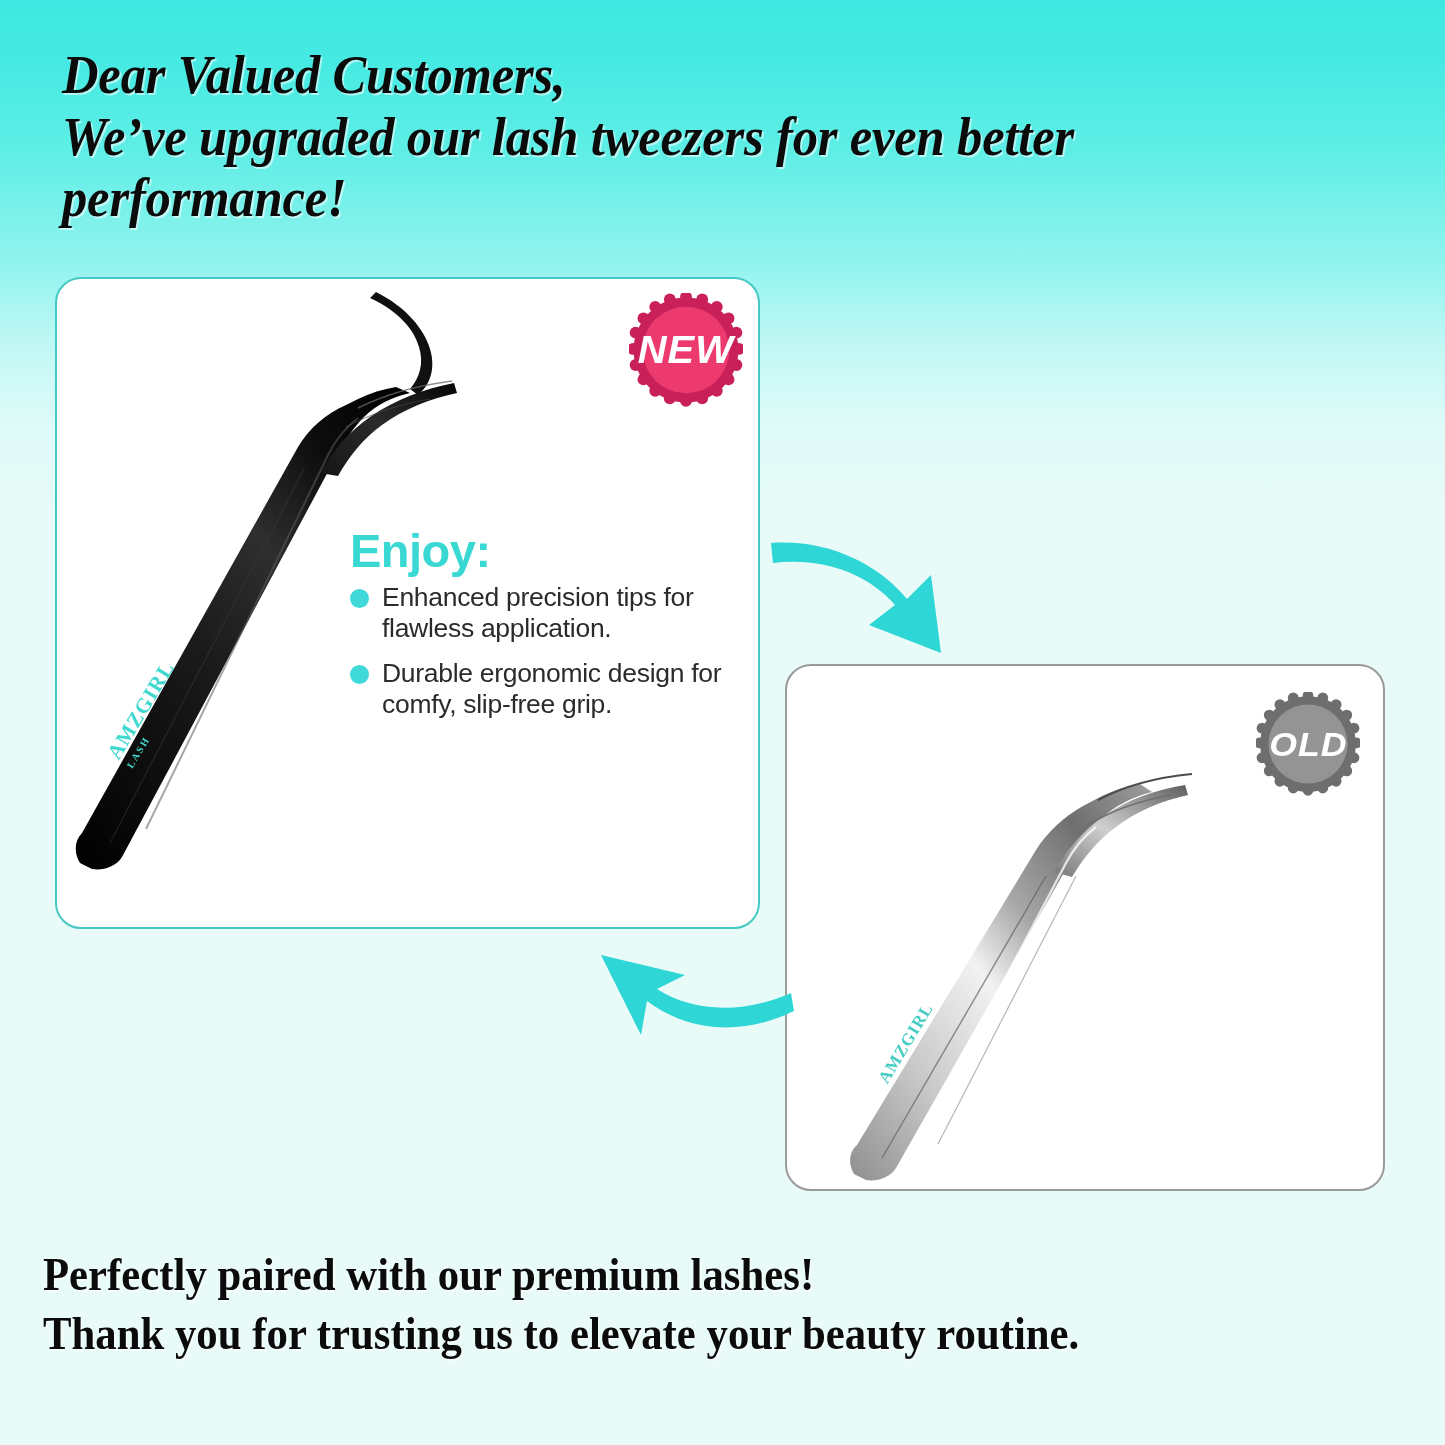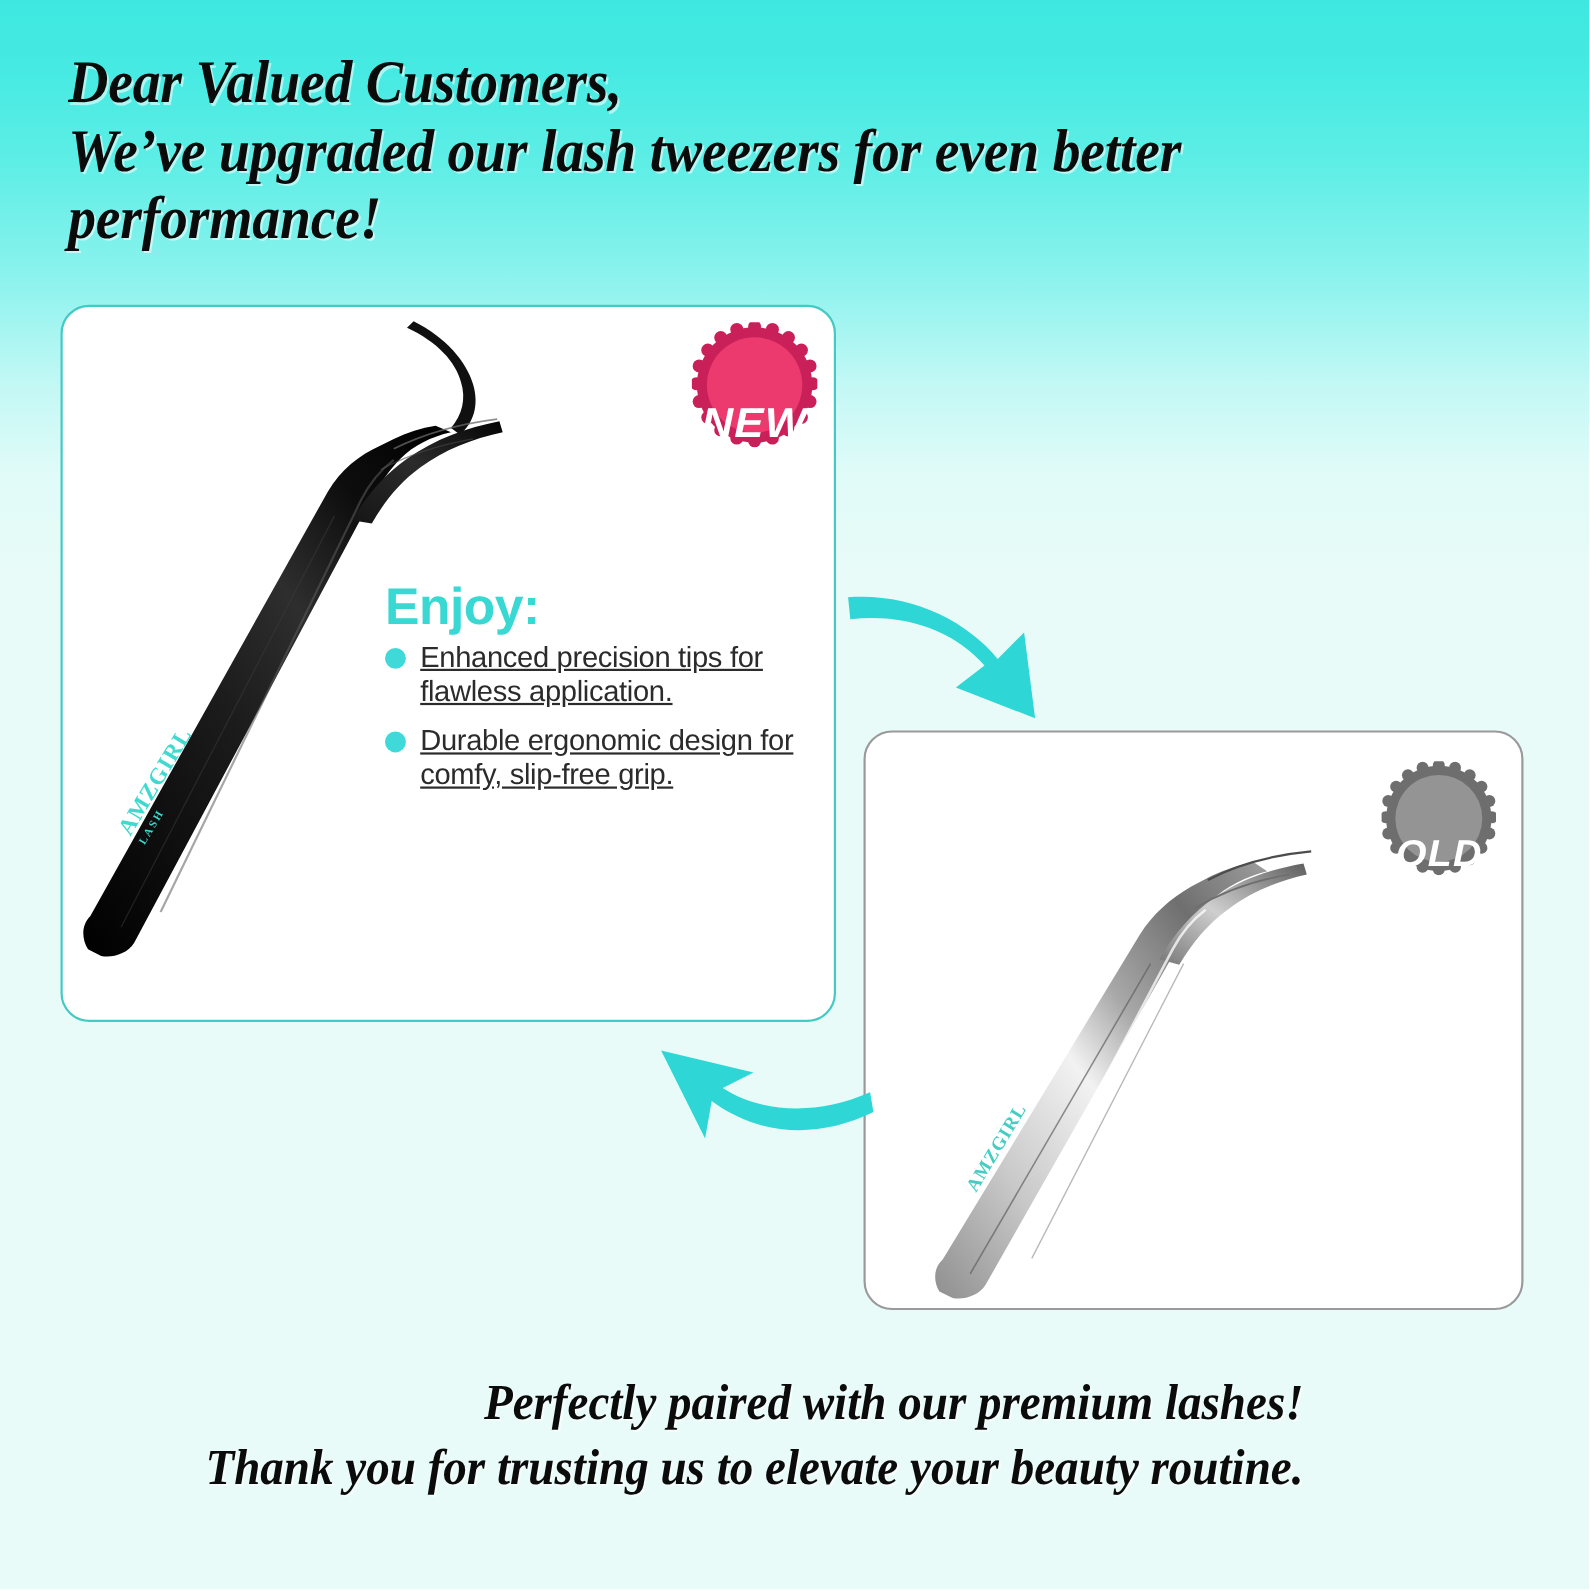--- a/index.html
+++ b/index.html
@@ -70,21 +70,21 @@
     width: 600px;
     height: 527px;
     border: 2px solid #9a9a9a;
   }
 
   
   .badge {
     position: absolute;
     border-radius: 50%;
     display: flex;
-    align-items: flex-end;
+    align-items: center;
     justify-content: center;
   }
   .badge .cap-svg {
     position: absolute;
     inset: 0;
     width: 100%;
     height: 100%;
   }
   .badge .badge-label {
     position: relative;
@@ -194,21 +194,20 @@
     background: #3fd9d9;
     margin-top: 7px;
     margin-right: 13px;
   }
   .benefit-text {
     font-family: "Liberation Sans", sans-serif;
     font-size: 26.5px;
     line-height: 1.17;
     color: #2b2b2b;
     letter-spacing: -0.3px;
-    text-decoration: underline;
   }
 
   
   .arrow {
     position: absolute;
     pointer-events: none;
   }
   #arrow-top {
     left: 765px;
     top: 525px;
@@ -222,24 +221,23 @@
     height: 120px;
   }
   .arrow svg { width: 100%; height: 100%; display: block; }
 
   
   #footer {
     position: absolute;
     left: 0;
     top: 1246px;
     width: 1228px;
-    text-align: right;
+    text-align: left;
     font-family: "Liberation Serif", serif;
     font-weight: bold;
-    font-style: italic;
     font-size: 46px;
     line-height: 1.28;
     color: #0b0b0b;
     text-shadow: 2px 2px 0 rgba(255,255,255,0.5);
   }
   #footer span { display: block; transform: scaleX(0.93); }
 </style>
 </head>
 <body>
 

